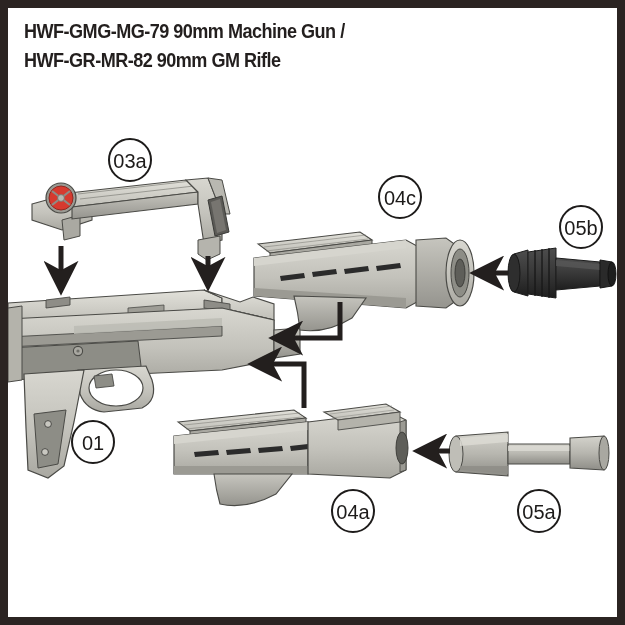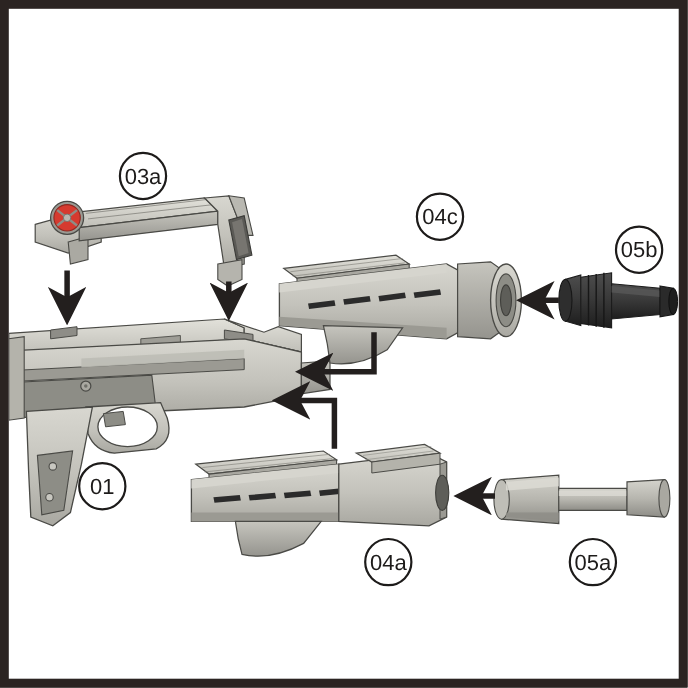--- a/index.html
+++ b/index.html
@@ -62,20 +62,24 @@
     text-anchor: middle;
     dominant-baseline: central;
   }
 </style>
 </head>
 <body>
 
 <div id="page">
   <div id="canvas">
 
+    <div id="title-block">
+      <div class="title-line">HWF-GMG-MG-79 90mm Machine Gun /</div>
+      <div class="title-line">HWF-GR-MR-82 90mm GM Rifle</div>
+    </div>
 
     <svg class="art" viewBox="0 0 609 609">
       <defs>
         <linearGradient id="gMetalA" x1="0" y1="0" x2="0" y2="1">
           <stop offset="0%" stop-color="#d8d7d0"></stop>
           <stop offset="55%" stop-color="#c3c2bb"></stop>
           <stop offset="100%" stop-color="#a9a8a1"></stop>
         </linearGradient>
         <linearGradient id="gMetalB" x1="0" y1="0" x2="0" y2="1">
           <stop offset="0%" stop-color="#c6c5be"></stop>

